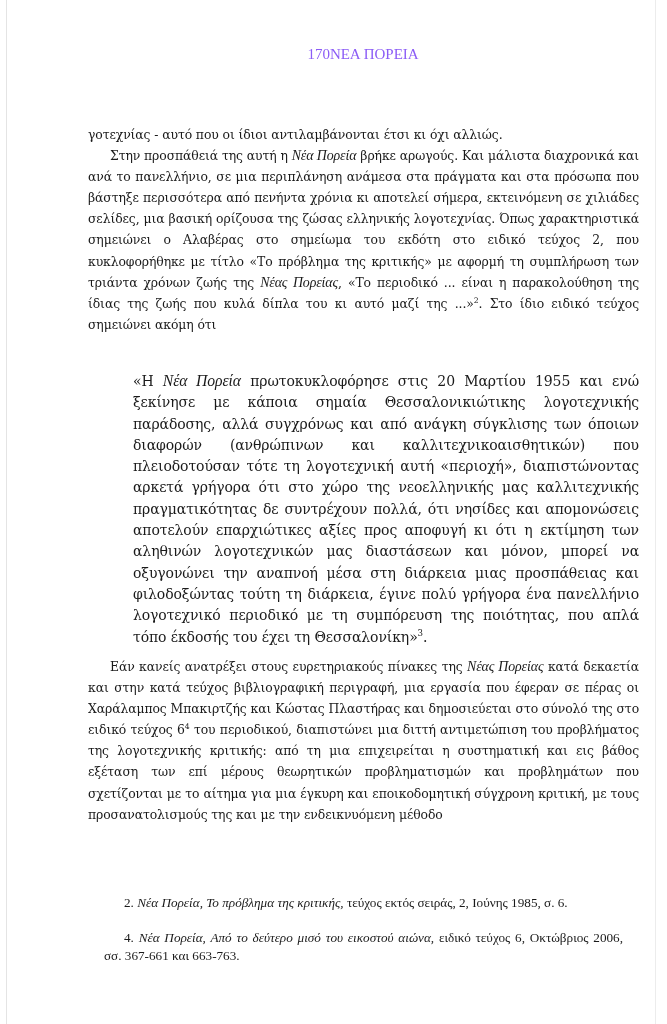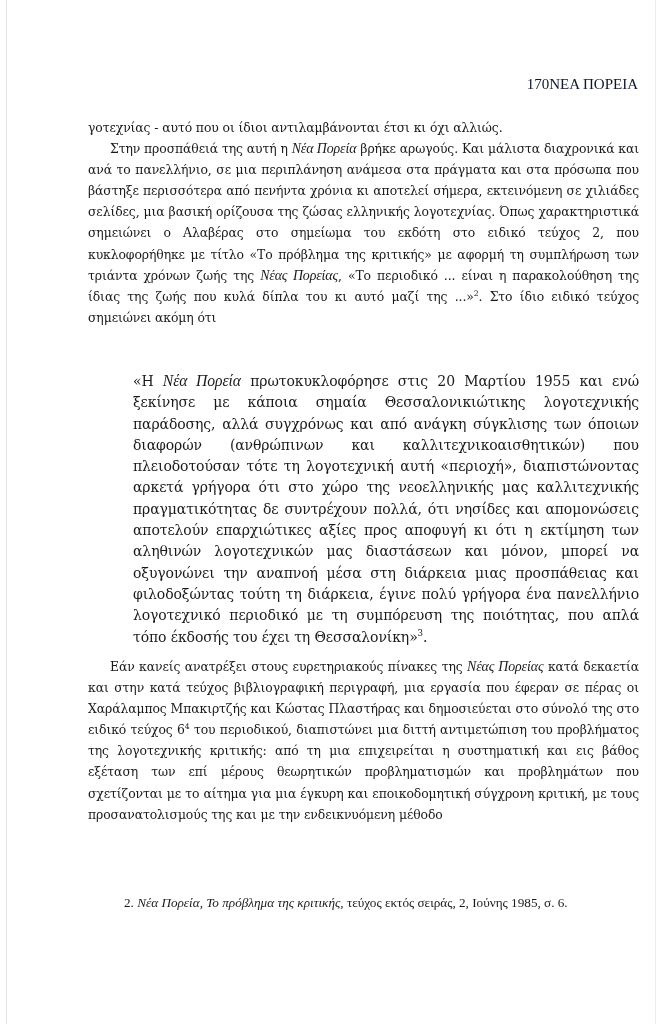--- a/index.html
+++ b/index.html
@@ -4,30 +4,30 @@
 <style>
   html, body { margin: 0; padding: 0; background: #ffffff; }
   body {
     width: 667px; height: 1024px; position: relative; overflow: hidden;
     font-family: "DejaVu Serif", "Liberation Serif", serif;
     color: #1a1a1a;
   }
   .edge-left { position: absolute; left: 6px; top: 0; width: 1px; height: 1024px; background: #e4e4e4; }
   .edge-right { position: absolute; left: 655px; top: 0; width: 1px; height: 1024px; background: #ececec; }
   .running-head {
-    position: absolute; top: 76px; left: 88px; width: 550px;
-    display: flex; justify-content: flex-end;
-    font-family: "Liberation Serif", serif; font-size: 15px; color: #0f172a;
+    position: absolute; top: 46px; left: 88px; width: 550px;
+    display: flex; justify-content: center;
+    font-family: "Liberation Serif", serif; font-size: 15px; color: #8b5cf6;
   }
   .body-text {
     position: absolute; left: 88px; width: 551px;
     font-family: "DejaVu Serif", serif; font-size: 12.4px; line-height: 21.1px;
     text-align: justify; letter-spacing: -0.1px;
   }
-  .p1 { top: 117px; }
+  .p1 { top: 124px; }
   .p { margin: 0; text-indent: 0; }
   .p.indent { text-indent: 22px; }
   .quote {
     position: absolute; top: 370px; left: 133px; width: 506px;
     font-family: "DejaVu Serif", serif; font-size: 14px; line-height: 21.3px;
     text-align: justify; letter-spacing: -0.1px;
   }
   .p2 { top: 656px; }
   i, .it { font-style: italic; font-family: Liberation Serif, serif; font-size: 1.12em; }
   sup { font-size: 0.62em; line-height: 0; }
@@ -58,13 +58,14 @@
 <div class="quote">
   <p class="p"><span>«Η </span><span class="it">Νέα Πορεία</span><span> πρωτοκυκλοφόρησε στις 20 Μαρτίου 1955 και ενώ ξεκίνησε με κάποια σημαία Θεσσαλονικιώτικης λογοτεχνικής παράδοσης, αλλά συγχρόνως και από ανάγκη σύγκλισης των όποιων διαφορών (ανθρώπινων και καλλιτεχνικοαισθητικών) που πλειοδοτούσαν τότε τη λογοτεχνική αυτή «περιοχή», διαπιστώνοντας αρκετά γρήγορα ότι στο χώρο της νεοελληνικής μας καλλιτεχνικής πραγματικότητας δε συντρέχουν πολλά, ότι νησίδες και απομονώσεις αποτελούν επαρχιώτικες αξίες προς αποφυγή κι ότι η εκτίμηση των αληθινών λογοτεχνικών μας διαστάσεων και μόνον, μπορεί να οξυγονώνει την αναπνοή μέσα στη διάρκεια μιας προσπάθειας και φιλοδοξώντας τούτη τη διάρκεια, έγινε πολύ γρήγορα ένα πανελλήνιο λογοτεχνικό περιοδικό με τη συμπόρευση της ποιότητας, που απλά τόπο έκδοσής του έχει τη Θεσσαλονίκη»</span><sup>3</sup><span>.</span></p>
 </div>
 
 <div class="body-text p2">
   <p class="p indent"><span>Εάν κανείς ανατρέξει στους ευρετηριακούς πίνακες της </span><span class="it">Νέας Πορείας</span><span> κατά δεκαετία και στην κατά τεύχος βιβλιογραφική περιγραφή, μια εργασία που έφεραν σε πέρας οι Χαράλαμπος Μπακιρτζής και Κώστας Πλαστήρας και δημοσιεύεται στο σύνολό της στο ειδικό τεύχος 6</span><sup>4</sup><span> του περιοδικού, διαπιστώνει μια διττή αντιμετώπιση του προβλήματος της λογοτεχνικής κριτικής: από τη μια επιχειρείται η συστηματική και εις βάθος εξέταση των επί μέρους θεωρητικών προβληματισμών και προβλημάτων που σχετίζονται με το αίτημα για μια έγκυρη και εποικοδομητική σύγχρονη κριτική, με τους προσανατολισμούς της και με την ενδεικνυόμενη μέθοδο</span></p>
 </div>
 
 <div class="footnotes">
   <p class="fn"><span>2. </span><i>Νέα Πορεία, Το πρόβλημα της κριτικής,</i><span> τεύχος εκτός σειράς, 2, Ιούνης 1985, σ. 6.</span></p>
+  <p class="fn"><span>4. </span><i>Νέα Πορεία, Από το δεύτερο μισό του εικοστού αιώνα,</i><span> ειδικό τεύχος 6, Οκτώβριος 2006, σσ. 367-661 και 663-763.</span></p>
 </div>
 
 </body></html>

